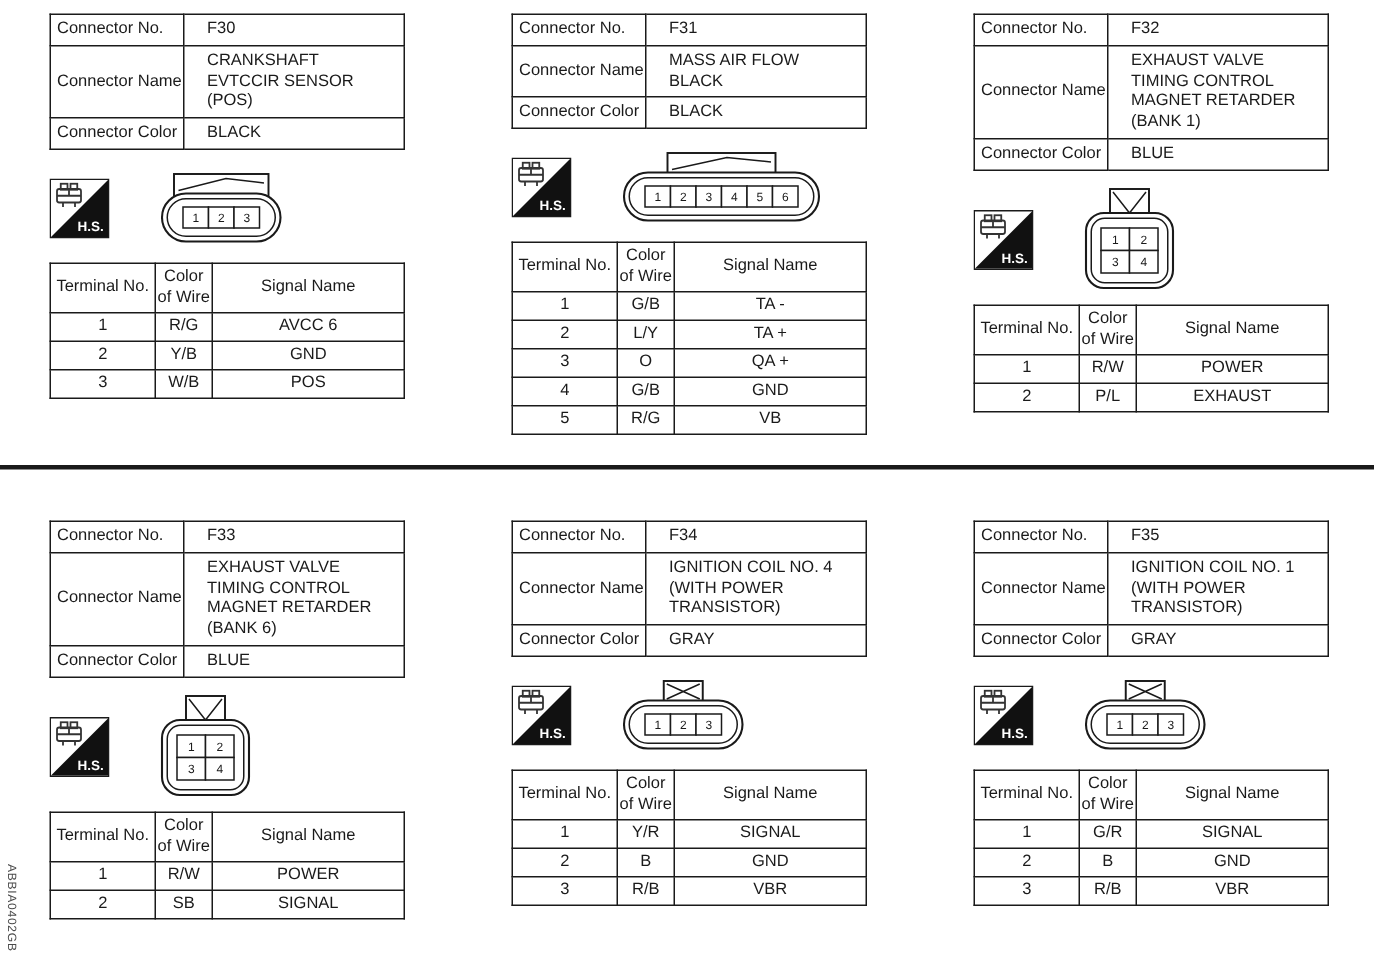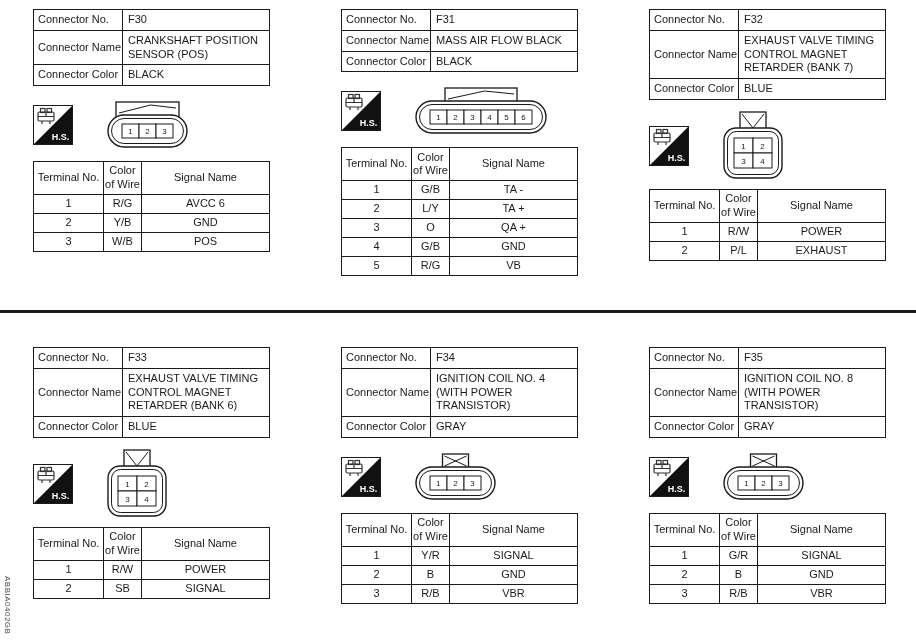--- a/index.html
+++ b/index.html
@@ -6,21 +6,21 @@
   .page{position:relative;width:916px;height:641px;background:#fff;overflow:hidden;
         font-family:"Liberation Sans","DejaVu Sans",sans-serif;color:#1a1a1a;}
   .section{position:absolute;display:flex;gap:71px;}
   .section-top{left:33px;top:9px;}
   .section-bottom{left:33px;top:347px;}
   .block{width:237px;flex:0 0 237px;}
   table{border-collapse:collapse;width:100%;table-layout:fixed;}
   td{border:1px solid #1a1a1a;font-size:11px;line-height:1.25;overflow:hidden;
      vertical-align:middle;background:#fff;}
   .info-table .lbl{padding:3px 4px;white-space:nowrap;}
-  .info-table .val{padding:3px 5px;}
+  .info-table .val{padding:3px 15px;}
   .c-label{width:89px;}
   .diagram-row{display:flex;align-items:center;margin:10px 0 7px;min-height:58px;}
   .hs-icon{flex:0 0 40px;}
   .pin-diagram{margin-left:33px;}
   .terminal-table .th{text-align:center;padding:2px 1px;height:28px;}
   .terminal-table .td-c{text-align:center;padding:1px 2px;height:16px;}
   .c-tno{width:70px;}
   .c-wire{width:38px;}
   .hs-text{font-size:9px;font-weight:bold;fill:#ffffff;}
   .divider{position:absolute;left:0;top:310px;width:916px;height:3px;background:#1a1a1a;}
@@ -38,21 +38,21 @@
             <col class="c-label">
             <col>
           </colgroup>
       <tbody>
         <tr>
           <td class="lbl">Connector No.</td>
           <td class="val">F30</td>
         </tr>
         <tr>
           <td class="lbl">Connector Name</td>
-          <td class="val">CRANKSHAFT POSITION SENSOR (POS)</td>
+          <td class="val">CRANKSHAFT EVTCCIR SENSOR (POS)</td>
         </tr>
         <tr>
           <td class="lbl">Connector Color</td>
           <td class="val">BLACK</td>
         </tr>
       </tbody>
     </table>
     <div class="diagram-row">
       <svg class="hs-icon" width="40" height="40" viewBox="0 0 40 40">
         <rect x="0.5" y="0.5" width="39" height="39" fill="#ffffff" stroke="#1a1a1a" stroke-width="1"></rect>
@@ -208,21 +208,21 @@
             <col class="c-label">
             <col>
           </colgroup>
       <tbody>
         <tr>
           <td class="lbl">Connector No.</td>
           <td class="val">F32</td>
         </tr>
         <tr>
           <td class="lbl">Connector Name</td>
-          <td class="val">EXHAUST VALVE TIMING CONTROL MAGNET RETARDER (BANK 7)</td>
+          <td class="val">EXHAUST VALVE TIMING CONTROL MAGNET RETARDER (BANK 1)</td>
         </tr>
         <tr>
           <td class="lbl">Connector Color</td>
           <td class="val">BLUE</td>
         </tr>
       </tbody>
     </table>
     <div class="diagram-row">
       <svg class="hs-icon" width="40" height="40" viewBox="0 0 40 40">
         <rect x="0.5" y="0.5" width="39" height="39" fill="#ffffff" stroke="#1a1a1a" stroke-width="1"></rect>
@@ -435,21 +435,21 @@
             <col class="c-label">
             <col>
           </colgroup>
       <tbody>
         <tr>
           <td class="lbl">Connector No.</td>
           <td class="val">F35</td>
         </tr>
         <tr>
           <td class="lbl">Connector Name</td>
-          <td class="val">IGNITION COIL NO. 8 (WITH POWER TRANSISTOR)</td>
+          <td class="val">IGNITION COIL NO. 1 (WITH POWER TRANSISTOR)</td>
         </tr>
         <tr>
           <td class="lbl">Connector Color</td>
           <td class="val">GRAY</td>
         </tr>
       </tbody>
     </table>
     <div class="diagram-row">
       <svg class="hs-icon" width="40" height="40" viewBox="0 0 40 40">
         <rect x="0.5" y="0.5" width="39" height="39" fill="#ffffff" stroke="#1a1a1a" stroke-width="1"></rect>

